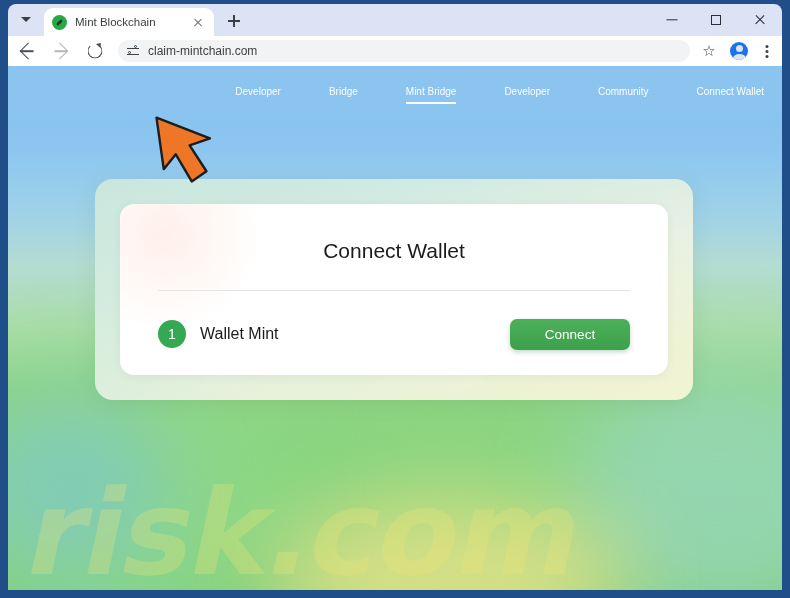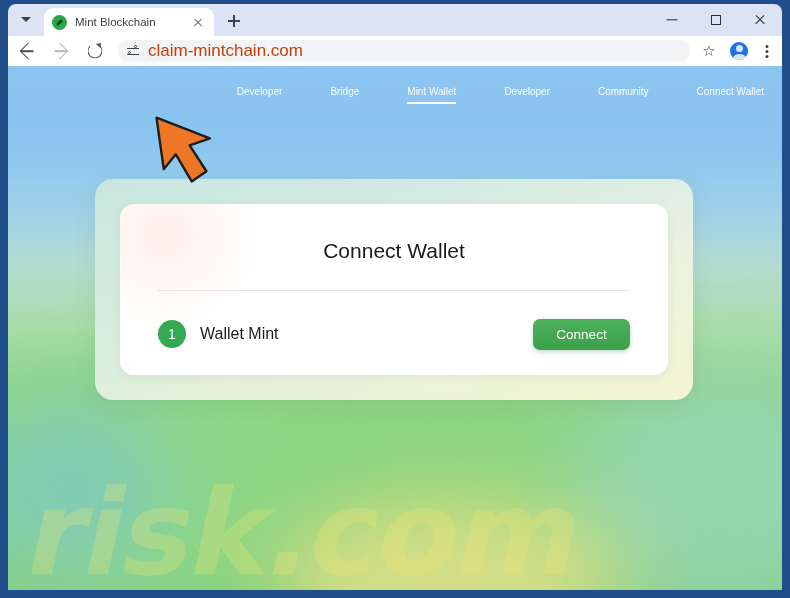--- a/index.html
+++ b/index.html
@@ -114,21 +114,21 @@
   }
   .tune-icon{
     width:14px;height:14px;position:relative;flex:0 0 auto;margin-right:8px;
   }
   .tune-icon .r{position:absolute;height:1.4px;background:#3c4043;left:1px;right:1px;}
   .tune-icon .r1{top:3.5px;}
   .tune-icon .r2{top:9.5px;}
   .tune-icon .k{position:absolute;width:3px;height:3px;border-radius:50%;background:#f1f3f4;border:1.3px solid #3c4043;box-sizing:border-box;}
   .tune-icon .k1{left:8px;top:1.4px;}
   .tune-icon .k2{left:2px;top:7.4px;}
-  .url{font-size:17px;color:#c2410c;white-space:nowrap;overflow:hidden;}
+  .url{font-size:12px;color:#404040;white-space:nowrap;overflow:hidden;}
   .star{width:26px;height:26px;position:relative;flex:0 0 auto;}
   .star .s{
     position:absolute;left:50%;top:50%;transform:translate(-50%,-52%);
     font-size:15px;color:#3c4043;line-height:1;
   }
   .profile{
     width:18px;height:18px;border-radius:50%;background:#1a73e8;flex:0 0 auto;margin:0 8px;
     position:relative;overflow:hidden;
   }
   .profile:before{content:"";position:absolute;left:5.5px;top:3px;width:7px;height:7px;border-radius:50%;background:#dbe3f4;}
@@ -230,21 +230,21 @@
     position:absolute;left:38px;right:38px;top:112px;height:36px;
     display:flex;align-items:center;
   }
   .step-badge{
     width:28px;height:28px;border-radius:50%;background:#34a853;
     color:#ffffff;font-size:14px;display:flex;align-items:center;justify-content:center;
     flex:0 0 auto;
   }
   .row-label{font-size:16px;color:#1b1b1b;margin-left:14px;}
   .connect-btn{
-    margin-left:auto;width:97px;height:31px;border-radius:7px;
+    margin-left:auto;width:120px;height:31px;border-radius:7px;
     background:linear-gradient(180deg,#4cb05a,#3da14c);
     color:#ffffff;font-size:13.5px;display:flex;align-items:center;justify-content:center;
     border:none;font-family:"Liberation Sans", sans-serif;cursor:pointer;
     box-shadow:0 2px 5px rgba(40,120,60,.28);
   }
 
   
   .cursor{position:absolute;left:143px;top:40px;width:80px;height:96px;pointer-events:none;}
 </style>
 </head>
@@ -329,21 +329,21 @@
 
     <div class="wm wm-top">PC</div>
     <div class="wm wm-bottom">risk.com</div>
 
     <div class="sitenav">
 
 
       <div class="navlinks">
         <div class="navlink">Developer</div>
         <div class="navlink">Bridge</div>
-        <div class="navlink active">Mint Wallet</div>
+        <div class="navlink active">Mint Bridge</div>
         <div class="navlink">Developer</div>
         <div class="navlink">Community</div>
         <div class="navlink">Connect Wallet</div>
       </div>
     </div>
 
     <div class="card-outer">
       <div class="card-inner">
         <div class="card-tint"></div>
 

